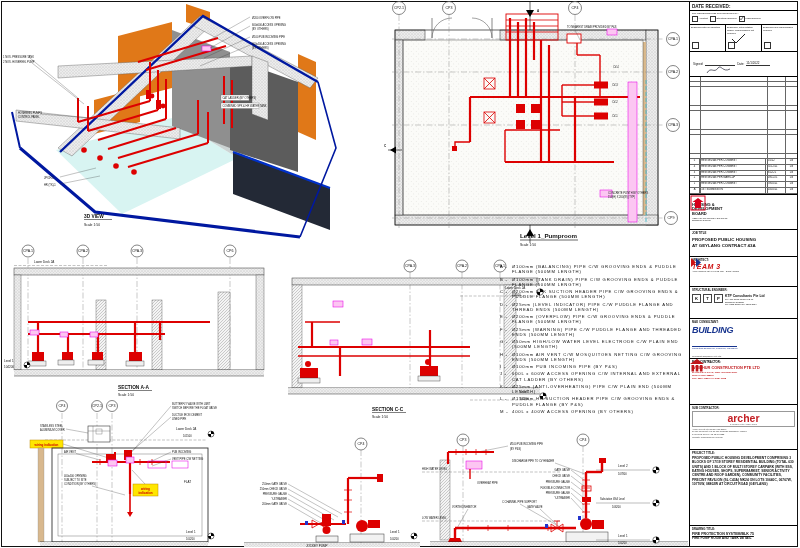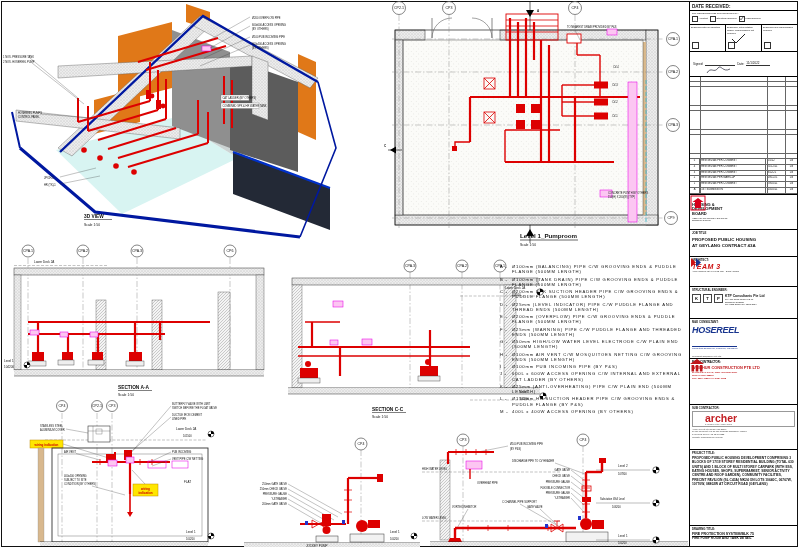--- a/index.html
+++ b/index.html
@@ -79,21 +79,21 @@
   .ktpr{font-size:2.3px;line-height:1.25;}
   .ktpname{font-size:3.4px;font-weight:bold;}
   .mei{height:40px;}
   .meiname{color:#17348e;font-weight:bold;font-style:italic;font-size:9px;letter-spacing:-.3px;margin-top:1px;}
   .meitag{font-size:2.4px;color:#17348e;border-top:.5px solid #17348e;display:inline-block;}
   .wh{height:46px;color:#c0181c;}
   .whrow{display:flex;gap:2px;align-items:center;margin-top:1px;}
   .whname{font-size:3.9px;font-weight:bold;}
   .whaddr{font-size:2.3px;line-height:1.35;margin-top:1px;font-weight:bold;}
   .archer{height:45px;}
-  .abox{border:.6px solid #999;margin-top:1px;padding:.5px 12px;}
+  .abox{border:.6px solid #999;text-align:center;margin-top:1px;padding:.5px 6px;}
   .aname{color:#c42126;font-weight:bold;font-size:10.5px;line-height:1;}
   .atag{font-size:2px;color:#555;}
   .prj{flex:1;}
   .prjtxt{font-size:3.3px;font-weight:bold;line-height:1.32;margin-top:1px;}
   .dwg{height:20px;text-align:left;}
   .dwg1{font-size:3.6px;font-weight:bold;text-decoration:underline;margin-top:1px;}
   .dwg2{font-size:3.3px;font-weight:bold;}
 </style>
 </head>
 <body>
@@ -912,21 +912,21 @@
           <div class="ktpname">KTP Consultants Pte Ltd</div>
           <div>16A Joo Seng Road #03-01</div>
           <div>Singapore 368128</div>
           <div>Tel: 6272 2811  Fax: 6272 2084</div>
         </div>
       </div>
     </div>
 
     <div class="tb-sec mei">
       <div class="sl">M&amp;E CONSULTANT:</div>
-      <div class="meiname">HOSEREEL</div>
+      <div class="meiname">BUILDING</div>
       <div class="meitag">Consulting Engineers, Planners, Managers</div>
       <div class="tiny" style="margin-top:1.5px">
         <div>Meinhardt (Singapore) Pte Ltd</div>
         <div>168 Jalan Bukit Merah #09-01 Surbana One</div>
 
       </div>
     </div>
 
     <div class="tb-sec wh">
       <div class="sl" style="color:#000">MAIN CONTRACTOR:</div>

